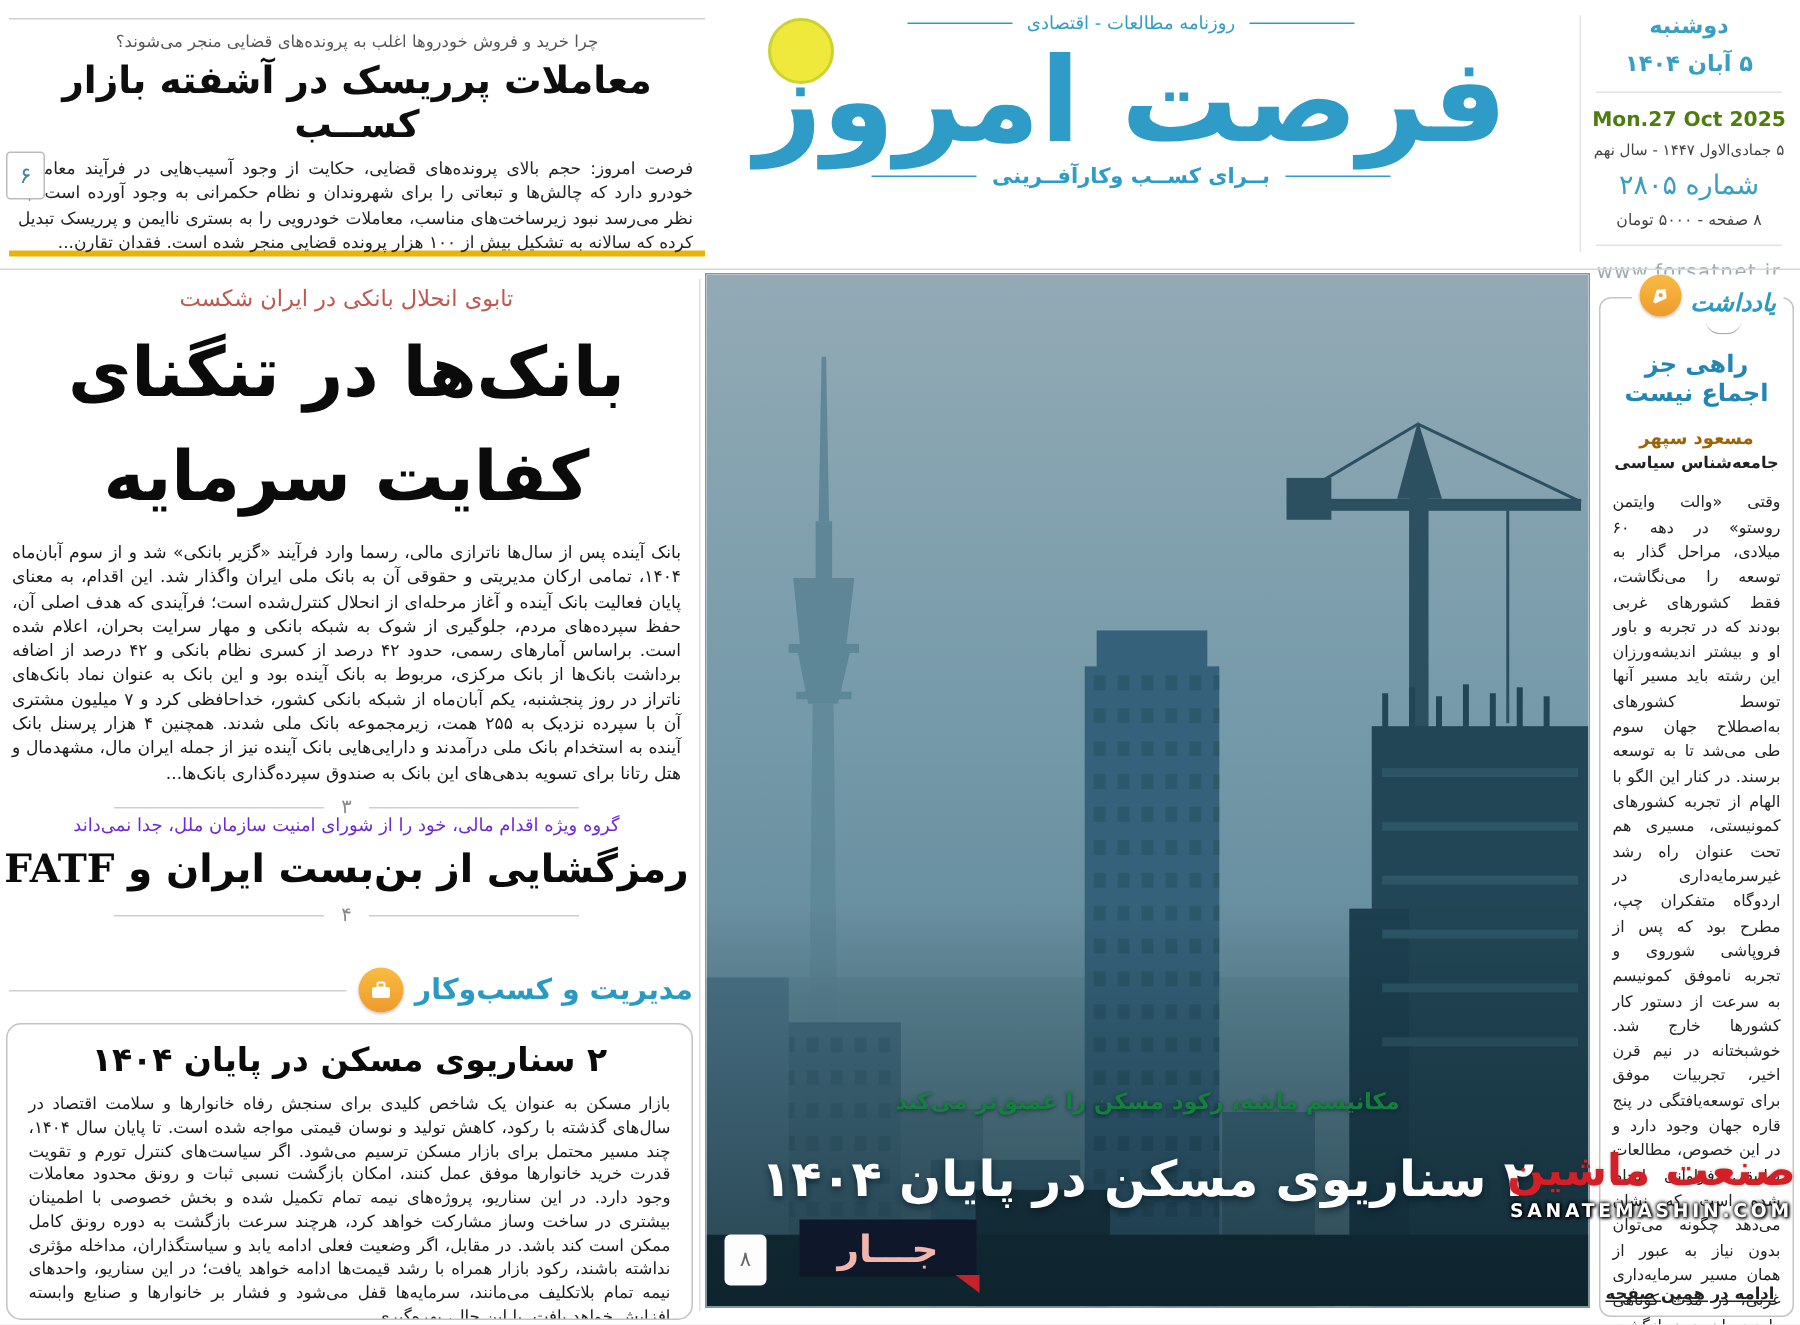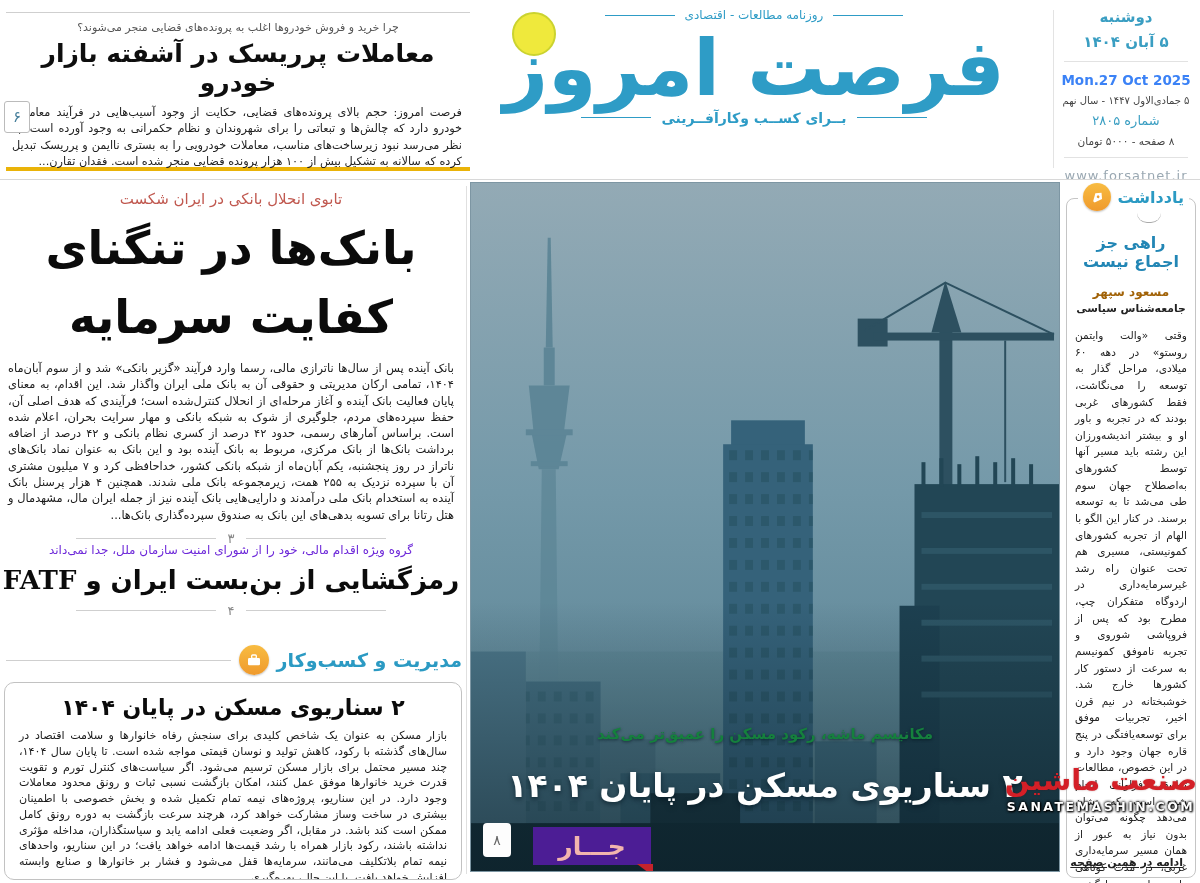--- a/index.html
+++ b/index.html
@@ -3,23 +3,23 @@
 <meta charset="utf-8">
 <style>
   html,body{margin:0;padding:0;background:#e9e9e9;}
   .page{position:relative;width:1200px;height:883px;background:#fff;overflow:hidden;
         font-family:"DejaVu Sans",sans-serif;direction:rtl;color:#1a1a1a;}
   
   .dateblock{position:absolute;top:8px;right:8px;width:132px;text-align:center;}
   .db-weekday{color:#3a9ec2;font-weight:bold;font-size:15px;}
   .db-jalali{color:#3a9ec2;font-weight:bold;font-size:15px;margin-top:7px;}
   .db-sep{border-top:1px solid #e2e2e2;margin:10px 4px;}
-  .db-greg{font-size:13.5px;color:#3b82f6;font-weight:bold;direction:ltr;text-align:center;}
+  .db-greg{font-size:13.5px;color:#4d7c0f;font-weight:bold;direction:ltr;text-align:center;}
   .db-hijri{font-size:10px;color:#444;margin-top:7px;}
-  .db-issue{font-size:13px;color:#3a9ec2;margin-top:7px;}
+  .db-issue{font-size:18px;color:#3a9ec2;margin-top:7px;}
   .db-pages{font-size:10.5px;color:#444;margin-top:7px;}
   .db-site{font-size:13px;color:#9aa8b2;letter-spacing:1px;direction:ltr;margin-top:2px;}
   .vrule-head{position:absolute;top:10px;right:146px;height:158px;width:1px;background:#e3e3e3;}
 
   .logo-area{position:absolute;top:0;right:150px;width:592px;height:176px;text-align:center;}
   .tagline{display:flex;align-items:center;justify-content:center;gap:10px;color:#2e9cc6;}
   .tagline::before,.tagline::after{content:"";width:70px;border-top:1px solid #2e9cc6;}
   .tagline-top{font-size:12px;margin-top:8px;}
   .tagline-bottom{font-size:14px;font-weight:bold;width:360px;margin:-4px auto 0;}
   .logo-text{font-size:78px;font-weight:bold;color:#2e9cc6;line-height:1.15;margin-top:2px;
@@ -66,32 +66,32 @@
   .photo{position:absolute;top:182px;left:470px;width:590px;height:690px;
          border:1px solid #7d96a3;box-sizing:border-box;overflow:hidden;}
   .photo svg{display:block;}
   .caption-kicker{position:absolute;left:0;right:0;bottom:128px;text-align:center;color:#15803d;
                   font-size:15px;font-weight:bold;text-shadow:0 1px 3px rgba(0,20,30,.6);}
   .caption-headline{position:absolute;left:0;right:0;bottom:66px;text-align:center;color:#fff;
                     font-size:33px;font-weight:bold;text-shadow:0 2px 5px rgba(0,20,30,.65);}
   .photo-badge{position:absolute;left:12px;bottom:14px;width:28px;height:34px;background:#fdfdfd;
                border-radius:4px;color:#666;font-size:14px;display:flex;align-items:center;
                justify-content:center;}
-  .photo-logo{position:absolute;left:62px;bottom:6px;width:118px;height:38px;background:#4c1d95;
+  .photo-logo{position:absolute;left:62px;bottom:20px;width:118px;height:38px;background:#0f172a;
               color:#f2b5ae;font-size:25px;font-weight:bold;display:flex;align-items:center;
               justify-content:center;}
   .photo-logo::after{content:"";position:absolute;right:-2px;bottom:-11px;
                      border-left:16px solid transparent;border-top:12px solid #c5232b;}
 
   
   .note-col{position:absolute;top:198px;left:1066px;width:130px;height:680px;
             border:1px solid #c5c5c5;border-radius:8px;box-sizing:border-box;
             padding:22px 8px 6px;background:#fff;}
   .note-header{position:absolute;top:-16px;right:6px;background:#fff;padding:0 5px;
-               display:flex;align-items:center;gap:6px;}
+               display:flex;align-items:flex-end;gap:6px;font-style:italic;}
   .note-title{color:#2b9ac3;font-weight:bold;font-size:16px;}
   .note-curve{position:absolute;top:14px;right:34px;width:24px;height:9px;
               border-bottom:1px solid #aaa;border-radius:0 0 12px 12px;}
   .note-headline{color:#2286b5;text-align:center;font-size:16px;font-weight:bold;margin:12px 0 14px;}
   .note-author{text-align:center;font-weight:bold;font-size:12px;color:#a16207;}
   .note-author-title{text-align:center;font-weight:bold;font-size:10.8px;color:#222;margin:3px 0 12px;}
   .note-body{font-size:10.6px;line-height:1.57;text-align:justify;color:#222;}
   .note-body p{margin:0;}
   .note-footer{position:absolute;bottom:8px;right:12px;font-size:11px;font-weight:bold;color:#222;text-decoration:underline;}
 
@@ -122,21 +122,21 @@
 
   <div class="logo-area">
     <div class="tagline tagline-top">روزنامه مطالعات - اقتصادی</div>
     <div class="logo-dot"></div>
     <div class="logo-text">فرصت امروز</div>
     <div class="tagline tagline-bottom">بــرای کســب وکارآفــرینی</div>
   </div>
 
   <div class="car-story">
     <div class="car-kicker">چرا خرید و فروش خودروها اغلب به پرونده‌های قضایی منجر می‌شوند؟</div>
-    <div class="car-headline">معاملات پرریسک در آشفته بازار خودرو</div>
+    <div class="car-headline">معاملات پرریسک در آشفته بازار کســب</div>
     <div class="car-body">فرصت امروز: حجم بالای پرونده‌های قضایی، حکایت از وجود آسیب‌هایی در فرآیند معاملات خودرو دارد که چالش‌ها و تبعاتی را برای شهروندان و نظام حکمرانی به وجود آورده است. به نظر می‌رسد نبود زیرساخت‌های مناسب، معاملات خودرویی را به بستری ناایمن و پرریسک تبدیل کرده که سالانه به تشکیل بیش از ۱۰۰ هزار پرونده قضایی منجر شده است. فقدان تقارن...</div>
     <div class="car-badge">۶</div>
   </div>
 
   <div class="header-rule"></div>
   <div class="vline"></div>
 
   <div class="bank-story">
     <div class="bank-kicker">تابوی انحلال بانکی در ایران شکست</div>
     <h1 class="bank-headline" style="margin-block:6px 8px;">بانک‌ها در تنگنای کفایت سرمایه</h1>

